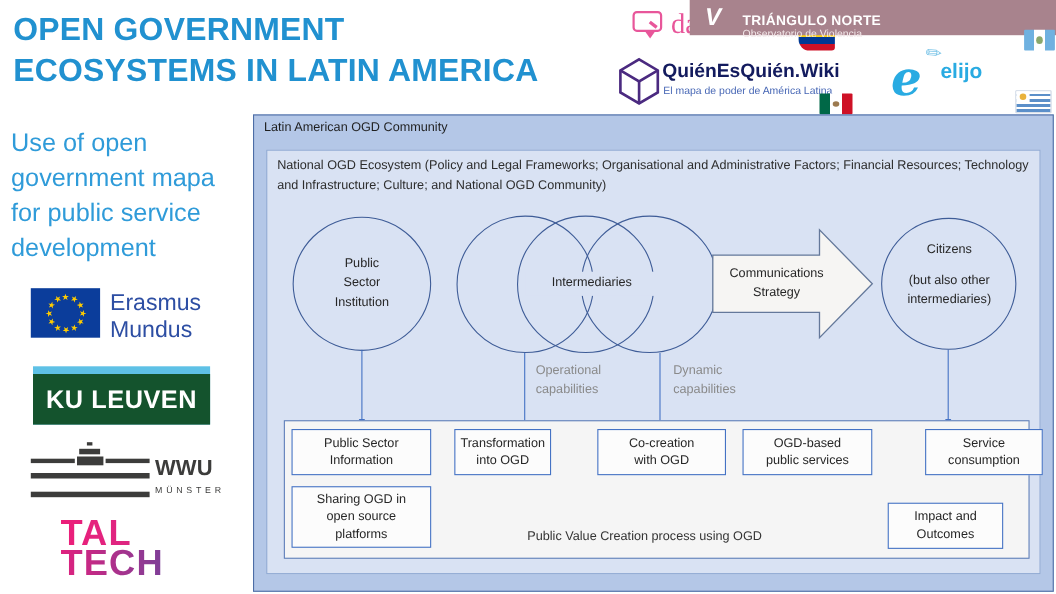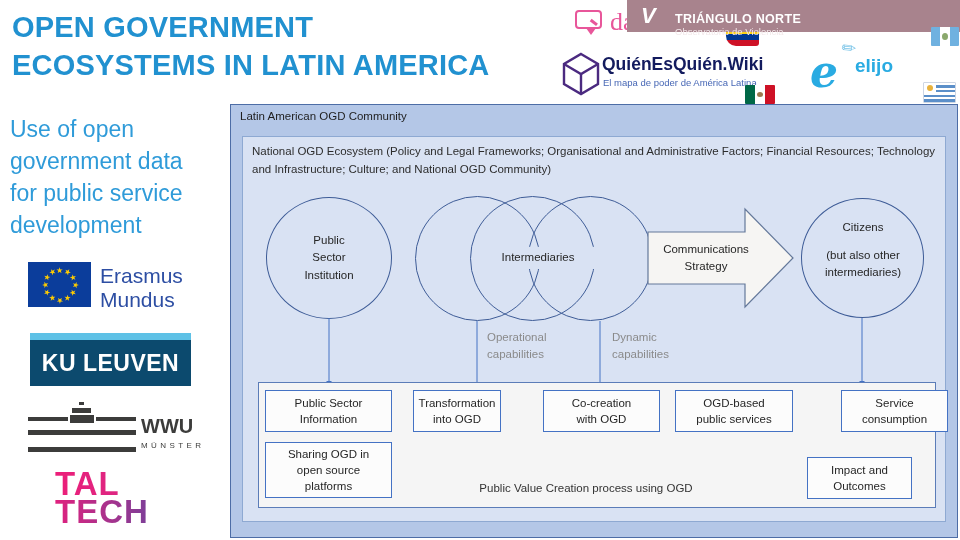--- a/index.html
+++ b/index.html
@@ -17,21 +17,21 @@
   
   .eu-flag { left:28px; top:262px; width:63px; height:45px; background:#0b3d9b; }
   .eu-star { position:absolute; left:50%; top:50%; width:0; height:0; color:#ffcc00;
              font-size:8px; }
   .eu-star span { position:absolute; transform:translate(-50%,-50%); }
   .erasmus-text { left:100px; top:264px; font-size:21px; color:#2d4ea3;
                   line-height:24px; white-space:pre-line; }
 
   
   .kul { left:30px; top:333px; width:161px; height:53px; background:#5ec1e6; }
-  .kul-inner { position:absolute; left:0; top:7px; right:0; bottom:0; background:#0c4a6e;
+  .kul-inner { position:absolute; left:0; top:7px; right:0; bottom:0; background:#14532d;
                display:flex; align-items:center; justify-content:center; }
   .kul-inner div { color:#fff; font-weight:700; font-size:23px; letter-spacing:.5px; }
 
   
   .wwu-lines { left:28px; top:402px; width:108px; height:50px; }
   .wwu-bar { position:absolute; background:#3c3c3b; }
   .wwu-text { left:141px; top:415px; font-size:20px; font-weight:700; color:#3c3c3b; }
   .wwu-city { left:141px; top:441px; font-size:8px; letter-spacing:3.4px; color:#3c3c3b; }
 
   
@@ -108,21 +108,21 @@
                 pointer-events:none; }
 </style>
 </head>
 <body>
 
 <div id="slide">
 
   <div class="abs title">OPEN GOVERNMENT
 ECOSYSTEMS IN LATIN AMERICA</div>
   <div class="abs subtitle">Use of open
-government data
+government mapa
 for public service
 development</div>
 
   <div class="abs eu-flag">
     <div class="eu-star">
         <span style="transform:translate(-50%,-50%) rotate(0deg)   translateY(-15px)">★</span>
       </div>
     <div class="eu-star">
         <span style="transform:translate(-50%,-50%) rotate(30deg)  translateY(-15px)">★</span>
       </div>

